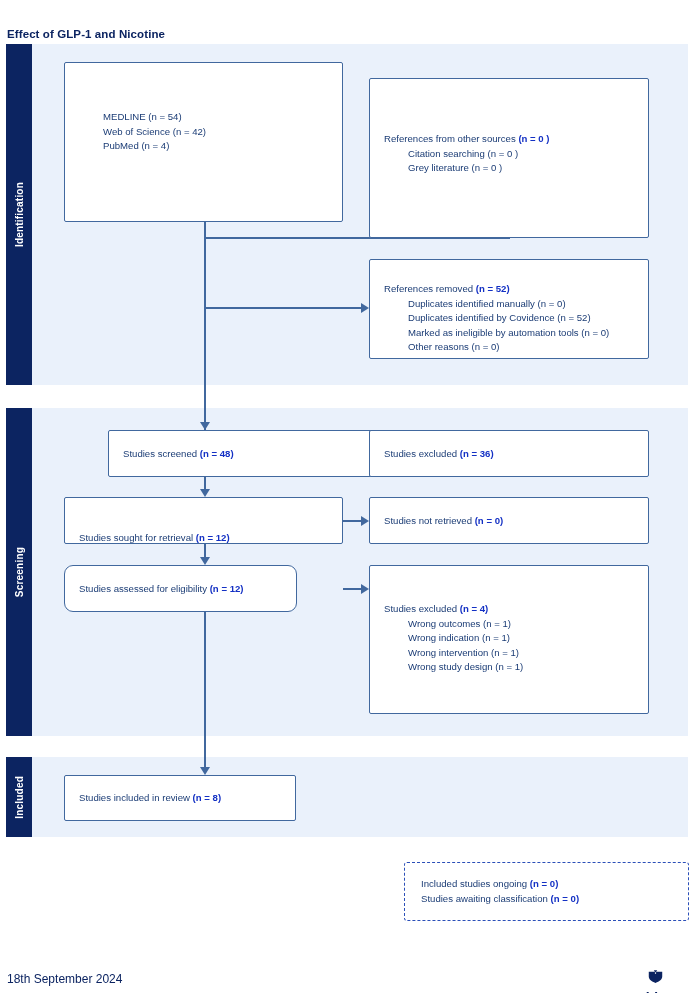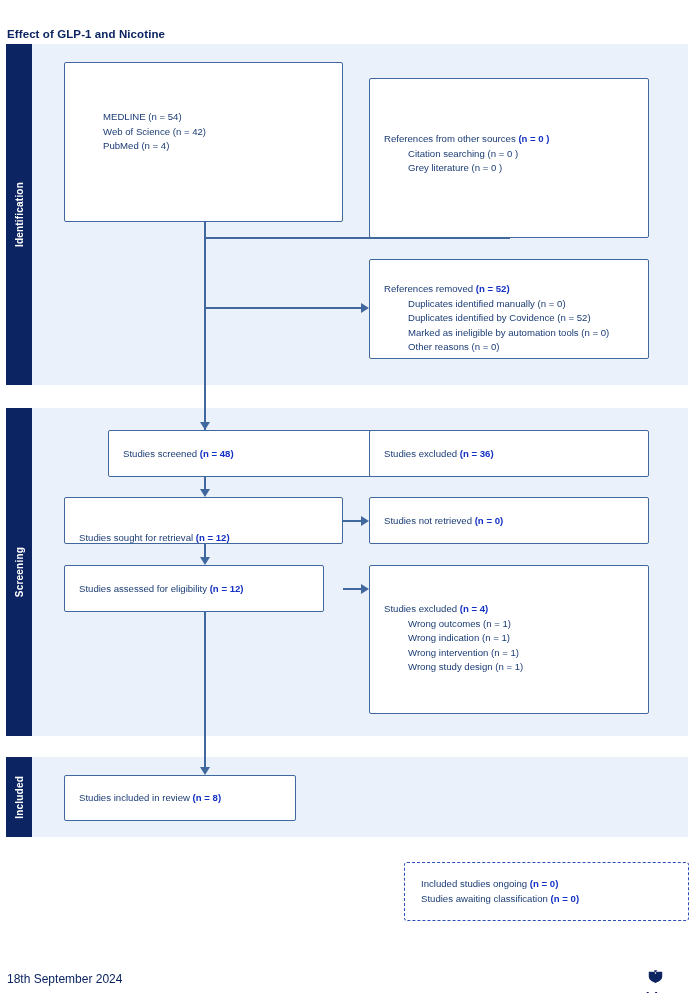--- a/index.html
+++ b/index.html
@@ -75,21 +75,21 @@
   #box-screened{left:64px; top:430px; width:279px;height:47px;margin-left:44px;}
   #box-screened .box-inner{top:16px;}
   #box-excl1   {left:369px;top:430px; width:280px;height:47px;}
   #box-excl1 .box-inner{top:16px;}
 
   #box-sought  {left:64px; top:497px; width:279px;height:47px;}
   #box-sought .box-inner{top:16px;margin-top:17px;}
   #box-notret  {left:369px;top:497px; width:280px;height:47px;}
   #box-notret .box-inner{top:16px;}
 
-  #box-elig    {left:64px; top:565px; width:260px;height:47px;}
+  #box-elig    {left:64px; top:565px; width:233px;height:47px;border-radius:9px;}
   #box-elig .box-inner{top:16px;}
   #box-excl2   {left:369px;top:565px; width:280px;height:149px;}
   #box-excl2 .box-inner{top:36px;}
 
   #box-included{left:64px; top:775px; width:232px;height:46px;}
   #box-included .box-inner{top:15px;}
 
   #box-ongoing {left:404px;top:862px; width:285px;height:59px;}
   #box-ongoing .box-inner{top:14px;left:16px;}
 

